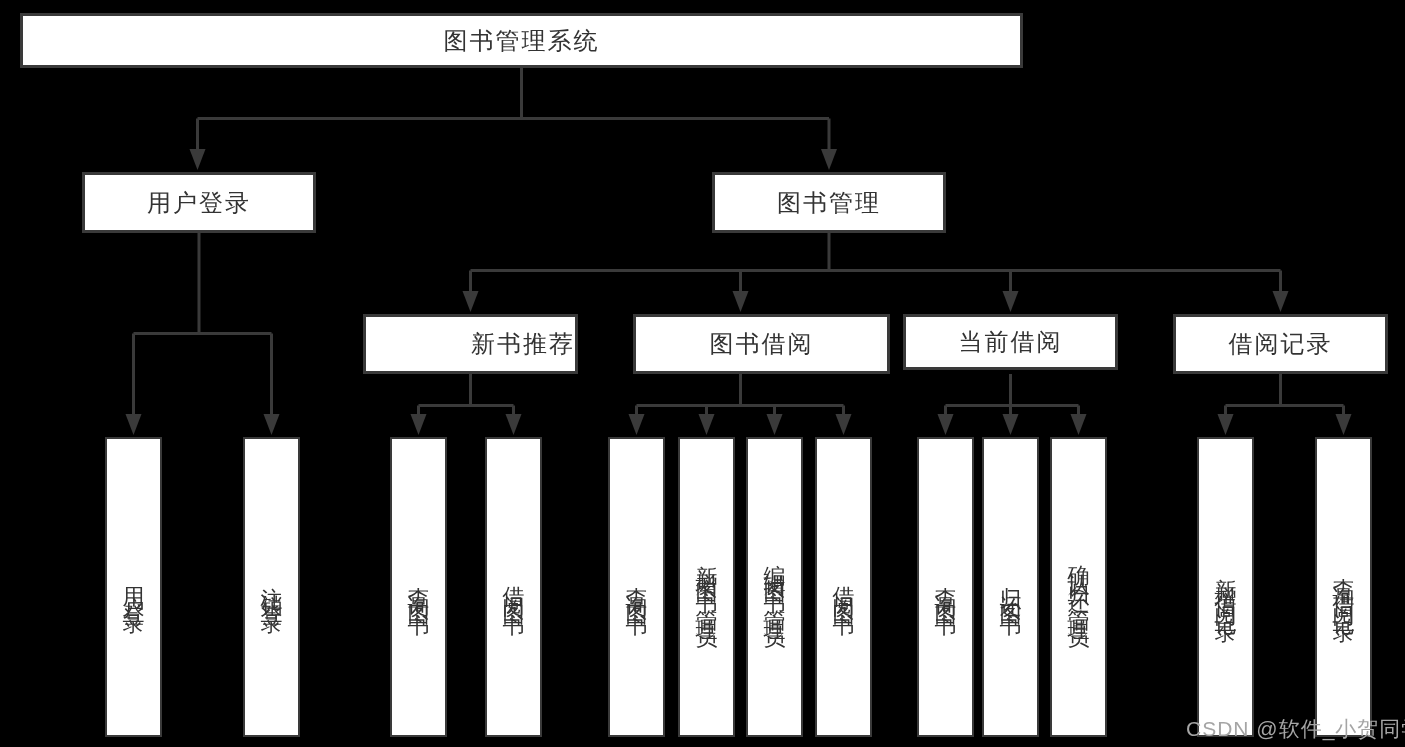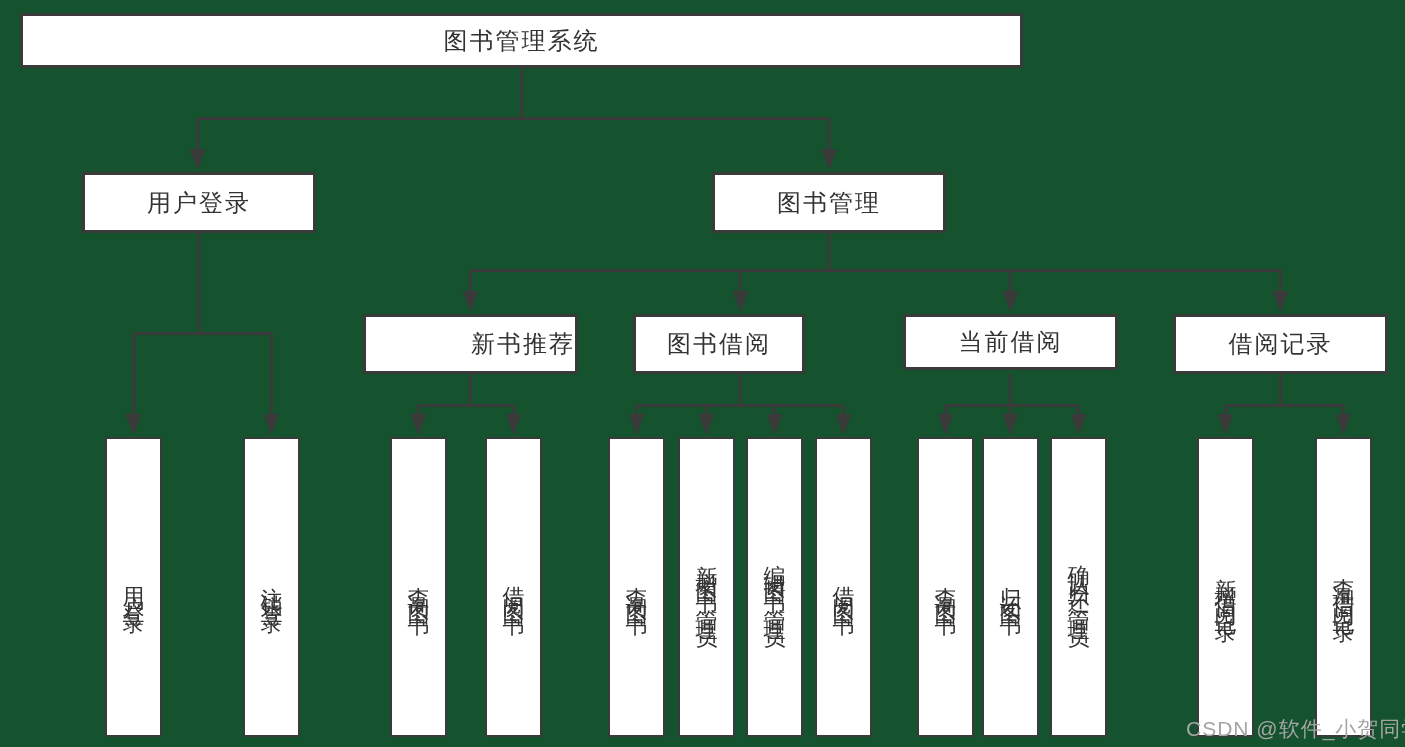--- a/index.html
+++ b/index.html
@@ -1,21 +1,21 @@
 <!DOCTYPE html>
 <html><head>
 <meta charset="utf-8">
 <style>
   html,body { margin:0; padding:0; background:#ffffff; }
   body {
     width:1405px; height:747px; overflow:hidden;
     font-family:"Liberation Sans","DejaVu Sans",sans-serif;
     color:#333333;
   }
-  .stage { position:relative; width:1405px; height:747px; background:#14532d; }
+  .stage { position:relative; width:1405px; height:747px; background:#000000; }
   .connectors { position:absolute; left:0; top:0; }
   .box {
     position:absolute; box-sizing:border-box;
     background:#ffffff; border:3px solid #3a3a3a;
     display:flex; align-items:center; justify-content:center;
     text-align:center;
   }
   .hbox { font-size:24px; letter-spacing:2px; }
   .root { left:20px; top:13px; width:1003px; height:55px; }
   .leaf {
@@ -88,21 +88,21 @@
   <div class="box hbox" style="left:82px; top:172px; width:234px; height:61px;">
     <span>用户登录</span>
   </div>
   <div class="box hbox" style="left:712px; top:172px; width:234px; height:61px;">
     <span>图书管理</span>
   </div>
 
   <div class="box hbox" style="left:363px; top:314px; width:215px; height:60px;justify-content:flex-end;">
     <span>新书推荐</span>
   </div>
-  <div class="box hbox" style="left:633px; top:314px; width:172px; height:60px;">
+  <div class="box hbox" style="left:633px; top:314px; width:257px; height:60px;">
     <span>图书借阅</span>
   </div>
   <div class="box hbox" style="left:903px; top:314px; width:215px; height:56px;">
     <span>当前借阅</span>
   </div>
   <div class="box hbox" style="left:1173px; top:314px; width:215px; height:60px;">
     <span>借阅记录</span>
   </div>
 
   <div class="box leaf" style="left:105px;">

